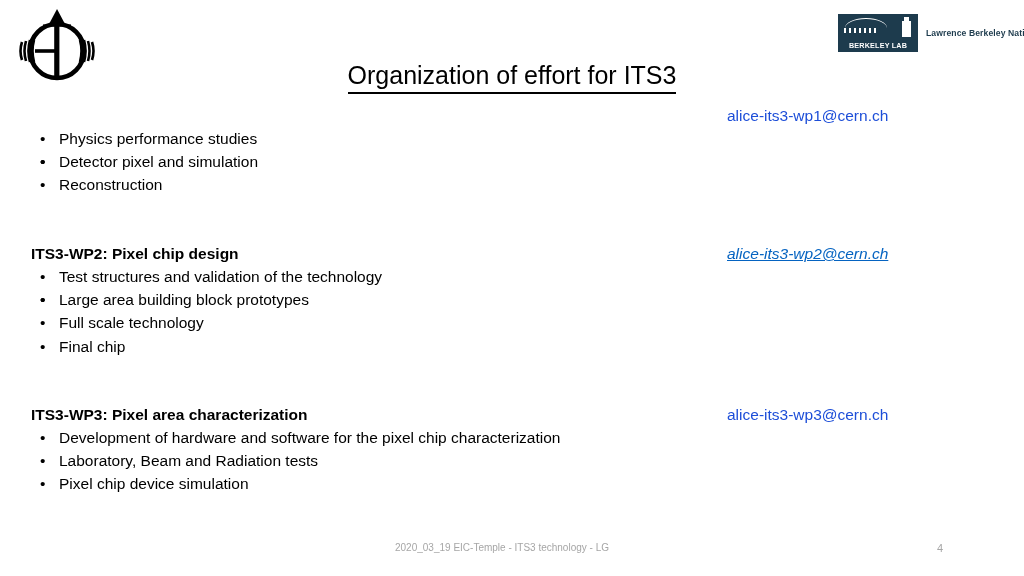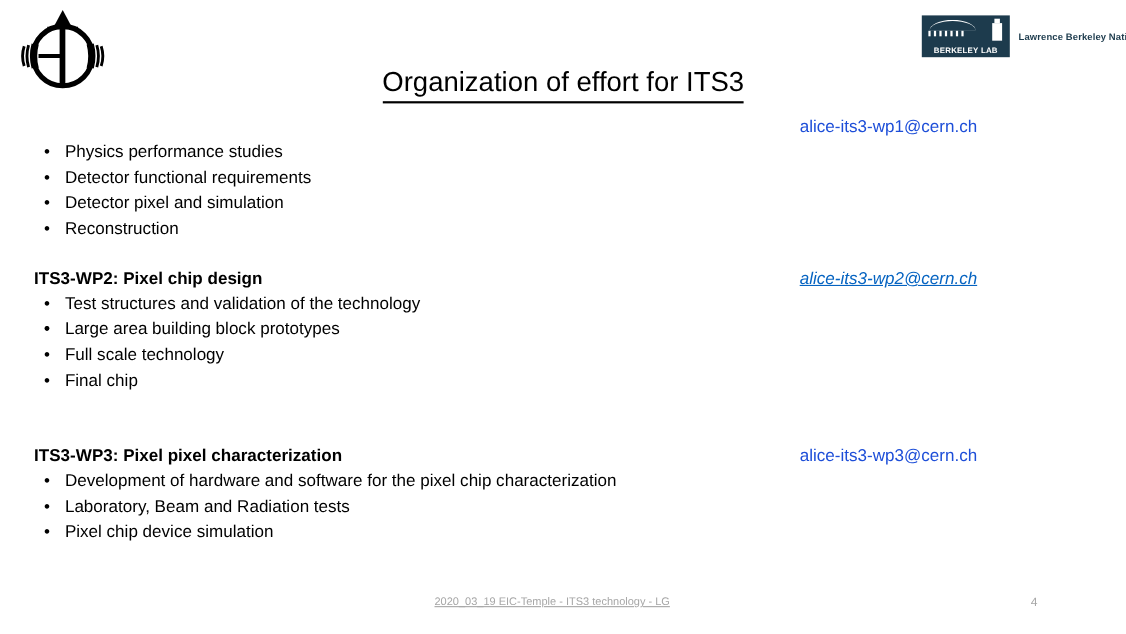--- a/index.html
+++ b/index.html
@@ -192,21 +192,20 @@
   
   .footer-text {
     position: absolute;
     left: 0;
     top: 541px;
     width: 1004px;
     text-align: center;
     font-size: 10px;
     line-height: 14px;
     color: #a6a6a6;
-    text-decoration: underline;
   }
   .footer-page {
     position: absolute;
     left: 900px;
     top: 541px;
     width: 80px;
     text-align: center;
     font-size: 11px;
     line-height: 14px;
     color: #a6a6a6;
@@ -267,21 +266,21 @@
 </div>
 
 <div class="content">
 
   <div class="wp-block" id="wp1">
     <div class="wp-head">
       <span class="wp-email">alice-its3-wp1@cern.ch</span>
     </div>
     <ul class="wp-list">
       <li><span class="bullet">•</span><span>Physics performance studies</span></li>
-      <li><span class="bullet">•</span><span>Detector functional requirements</span></li>
+      <li><span class="bullet">•</span></li>
       <li><span class="bullet">•</span><span>Detector pixel and simulation</span></li>
       <li><span class="bullet">•</span><span>Reconstruction</span></li>
     </ul>
   </div>
 
   <div class="wp-block" id="wp2">
     <div class="wp-head">
       <span class="htext">ITS3-WP2: Pixel chip design</span>
       <span class="wp-email link">alice-its3-wp2@cern.ch</span>
     </div>
@@ -289,21 +288,21 @@
       <li><span class="bullet">•</span><span>Test structures and validation of the technology</span></li>
       <li><span class="bullet">•</span></li>
       <li><span class="bullet">•</span><span>Large area building block prototypes</span></li>
       <li><span class="bullet">•</span><span>Full scale technology</span></li>
       <li><span class="bullet">•</span><span>Final chip</span></li>
     </ul>
   </div>
 
   <div class="wp-block" id="wp3">
     <div class="wp-head">
-      <span class="htext">ITS3-WP3: Pixel pixel characterization</span>
+      <span class="htext">ITS3-WP3: Pixel area characterization</span>
       <span class="wp-email">alice-its3-wp3@cern.ch</span>
     </div>
     <ul class="wp-list">
       <li><span class="bullet">•</span><span>Development of hardware and software for the pixel chip characterization</span></li>
       <li><span class="bullet">•</span><span>Laboratory, Beam and Radiation tests</span></li>
       <li><span class="bullet">•</span><span>Pixel chip device simulation</span></li>
     </ul>
   </div>
 
 </div>

